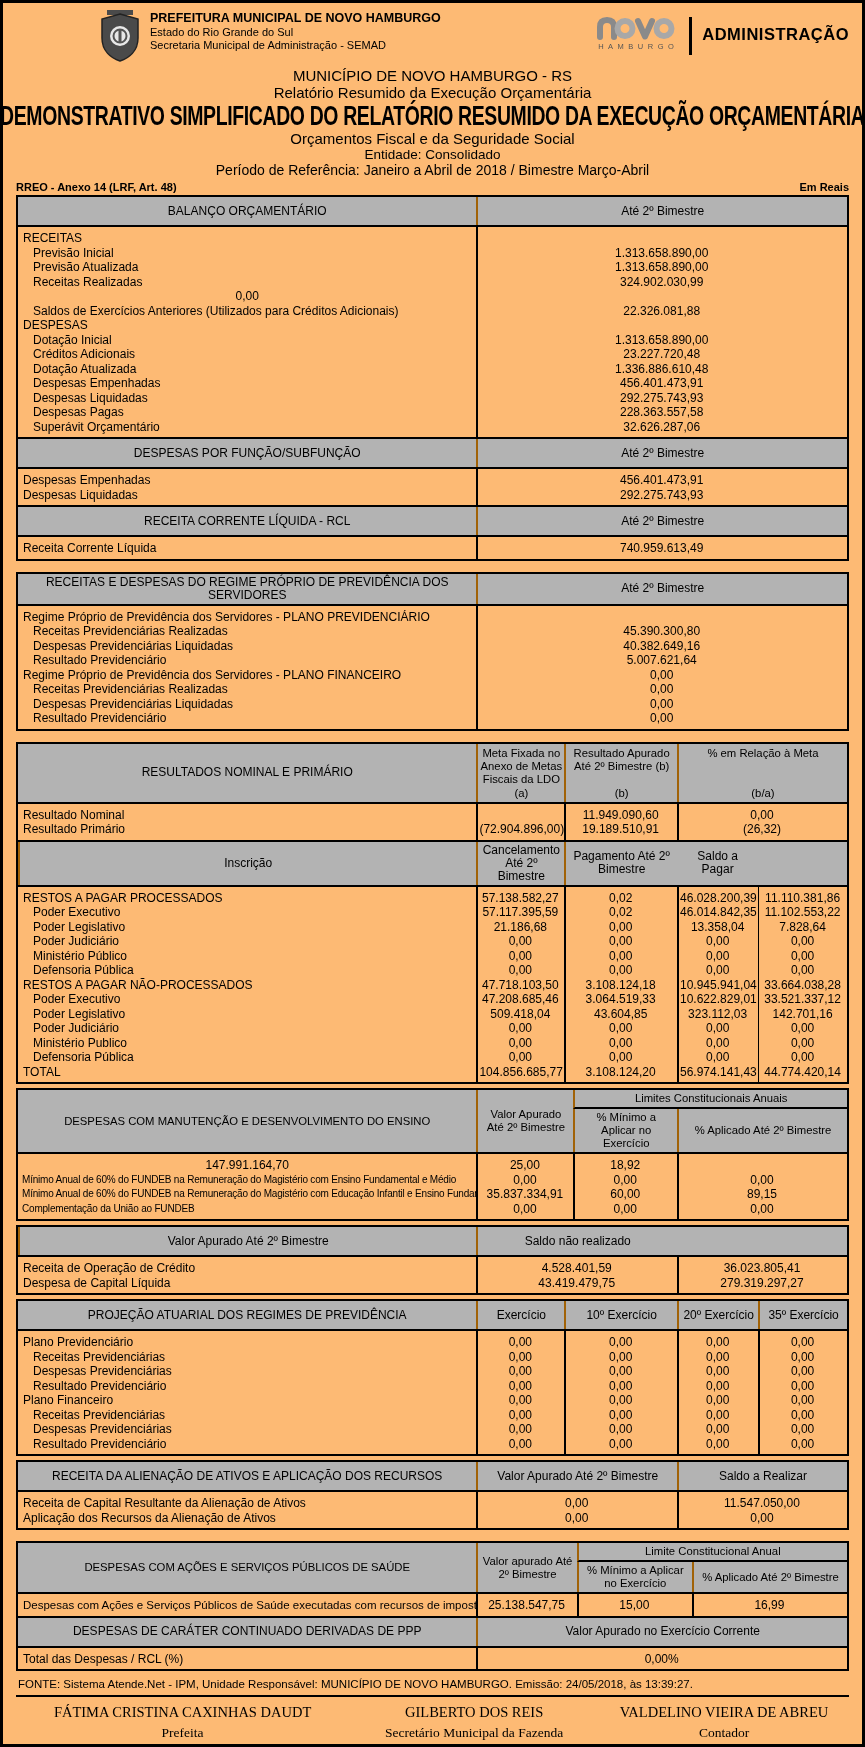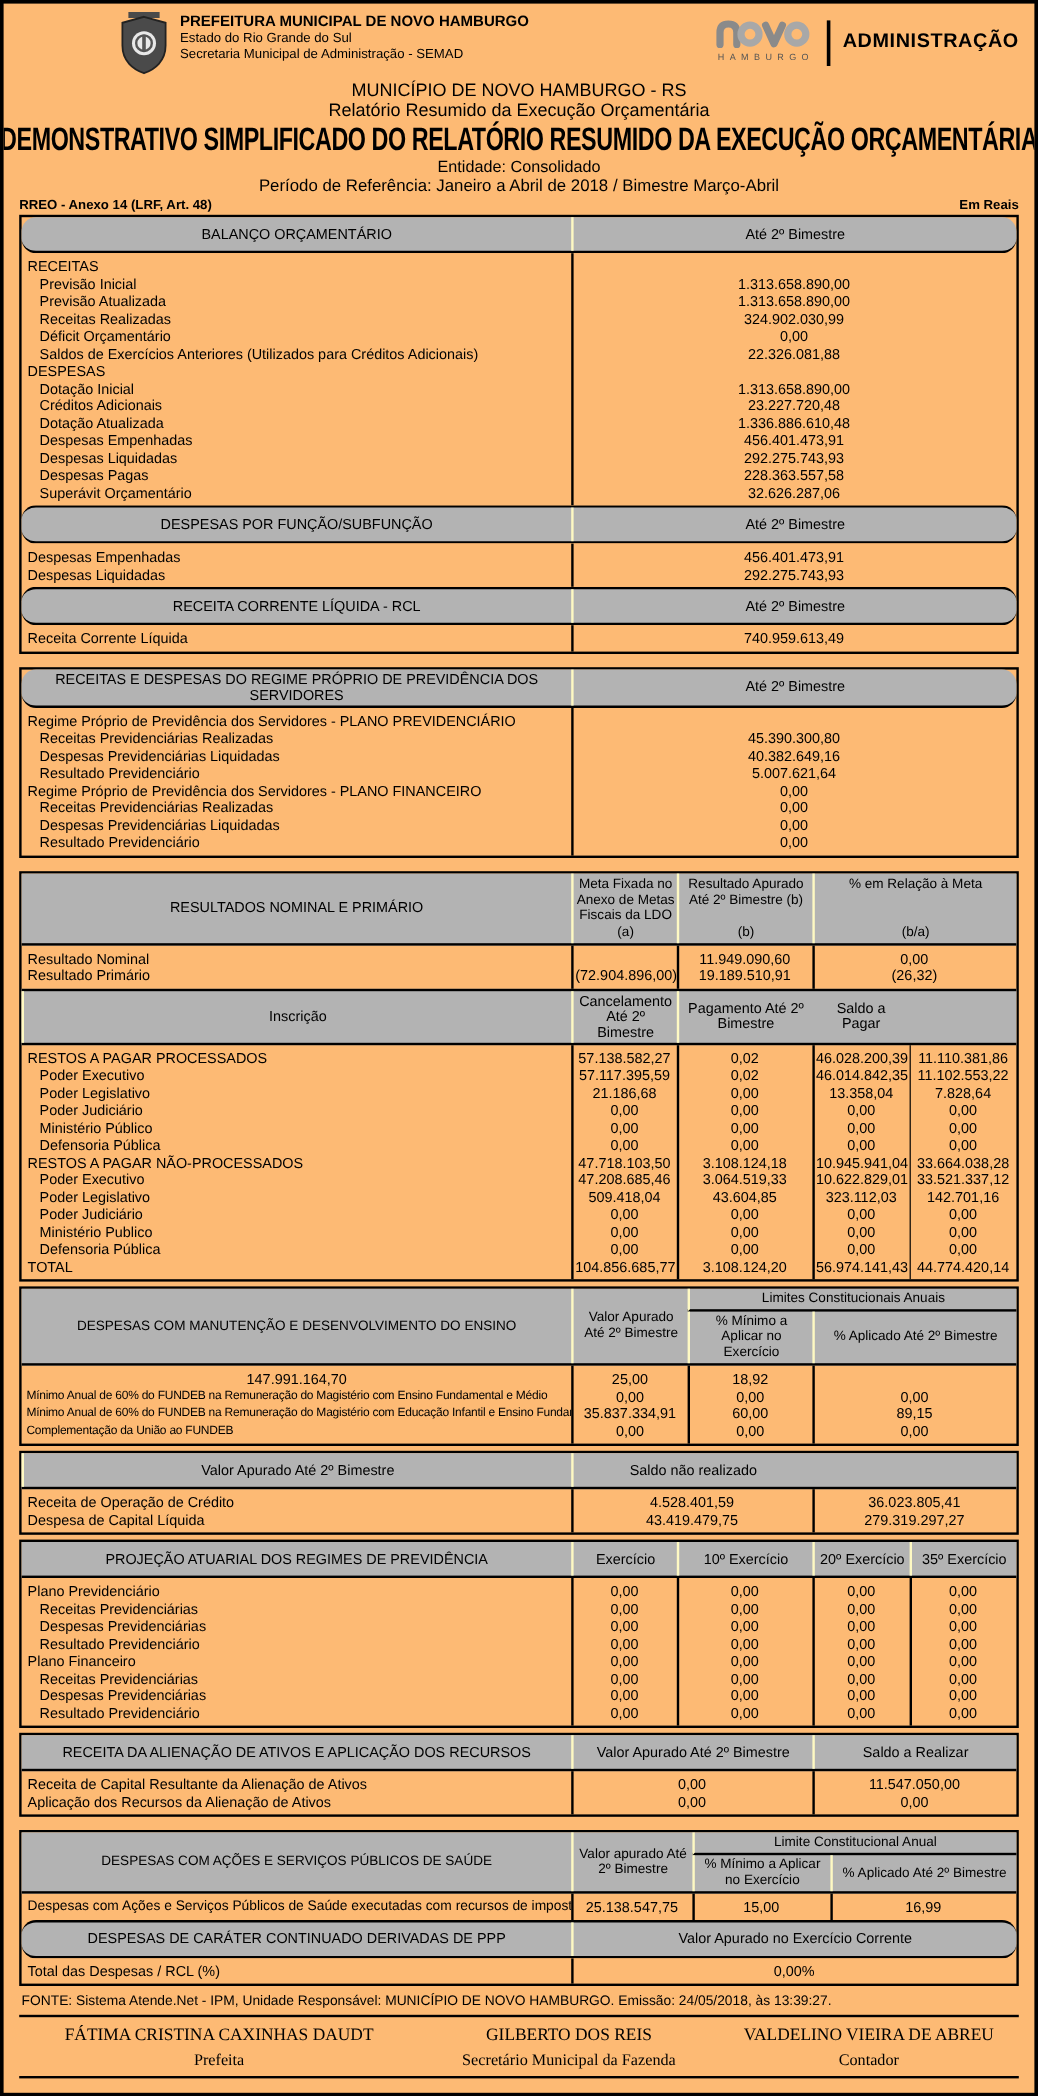--- a/index.html
+++ b/index.html
@@ -26,31 +26,31 @@
   .sub2{font-size:13.5px;line-height:15px;}
   .sub3{font-size:14px;line-height:16px;}
   .annex{display:flex;justify-content:space-between;font-weight:bold;font-size:11px;margin:3px 0 2px;}
   
   .tbl{border:2px solid #000;margin-bottom:4px;}
   .mt12{margin-top:11px;}
   .thead{display:grid;background:var(--hbg,#b3b3b3);border-bottom:2px solid #000;
          align-items:stretch;text-align:center;font-size:12px;min-height:28px;}
   .thead.mid{border-top:2px solid #000;}
   .hc{display:flex;align-items:center;justify-content:center;padding:2px 3px;line-height:13px;}
-  .hc.bl{border-left:2px solid #fef9c3;}
+  .hc.bl{border-left:2px solid #a16207;}
   .hc.colstack{flex-direction:column;justify-content:space-between;padding:3px 2px 2px;font-size:11.3px;}
   .rh{min-height:58px;}
   
   .tier-head{display:grid;background:var(--hbg,#b3b3b3);border-bottom:2px solid #000;
              text-align:center;font-size:11.3px;}
   .tier-head>div{display:flex;align-items:center;justify-content:center;padding:2px 3px;line-height:13px;}
   .h-span2{grid-row:1/3;}
   .h-group{border-bottom:2px solid #000;}
   
-  .g2{grid-template-columns:55.3% 44.7%;border-radius:12px;}
+  .g2{grid-template-columns:55.3% 44.7%;}
   .g4r{grid-template-columns:55.3% 10.6% 13.6% 20.5%;}
   .g5{grid-template-columns:55.3% 10.6% 13.6% 9.8% 10.7%;}
   .g4e{grid-template-columns:55.3% 11.7% 12.5% 20.5%;}
   .g3{grid-template-columns:55.3% 24.2% 20.5%;}
   .g4s{grid-template-columns:55.3% 12.1% 13.9% 18.7%;}
   .tbody{position:relative;padding:4px 0 3px;}
   .vl{position:absolute;top:0;bottom:0;width:2px;background:#000;}
   .vl.thin{width:1px;}
   .row{display:grid;line-height:14.5px;font-size:12px;}
   .cell{padding:0 3px;}
@@ -97,20 +97,21 @@
     </div>
     <div class="brand-sep"></div>
     <div class="admin">ADMINISTRAÇÃO</div>
   </div>
 
   <div class="center muni">MUNICÍPIO DE NOVO HAMBURGO - RS</div>
   <div class="center rtype">Relatório Resumido da Execução Orçamentária</div>
   <div class="title-wrap">
     <div class="title-text">DEMONSTRATIVO SIMPLIFICADO DO RELATÓRIO RESUMIDO DA EXECUÇÃO ORÇAMENTÁRIA</div>
   </div>
+  <div class="center sub1">Orçamentos Fiscal e da Seguridade Social</div>
   <div class="center sub2">Entidade: Consolidado</div>
   <div class="center sub3">Período de Referência: Janeiro a Abril de 2018 / Bimestre Março-Abril</div>
   <div class="annex">
     <span>RREO - Anexo 14 (LRF, Art. 48)</span>
     <span>Em Reais</span>
   </div>
 
   <section class="tbl">
     <div class="thead g2">
       <div class="hc">BALANÇO ORÇAMENTÁRIO</div>
@@ -133,21 +134,20 @@
           <div class="cell label">Previsão Atualizada</div>
           <div class="cell num">1.313.658.890,00</div>
         </div>
 
         <div class="row g2 indent">
           <div class="cell label">Receitas Realizadas</div>
           <div class="cell num">324.902.030,99</div>
         </div>
 
         <div class="row g2 indent">
-          <div class="cell label">Déficit Orçamentário</div>
           <div class="cell num">0,00</div>
         </div>
 
         <div class="row g2 indent">
           <div class="cell label">Saldos de Exercícios Anteriores (Utilizados para Créditos Adicionais)</div>
           <div class="cell num">22.326.081,88</div>
         </div>
 
         <div class="row g2">
           <div class="cell label">DESPESAS</div>

